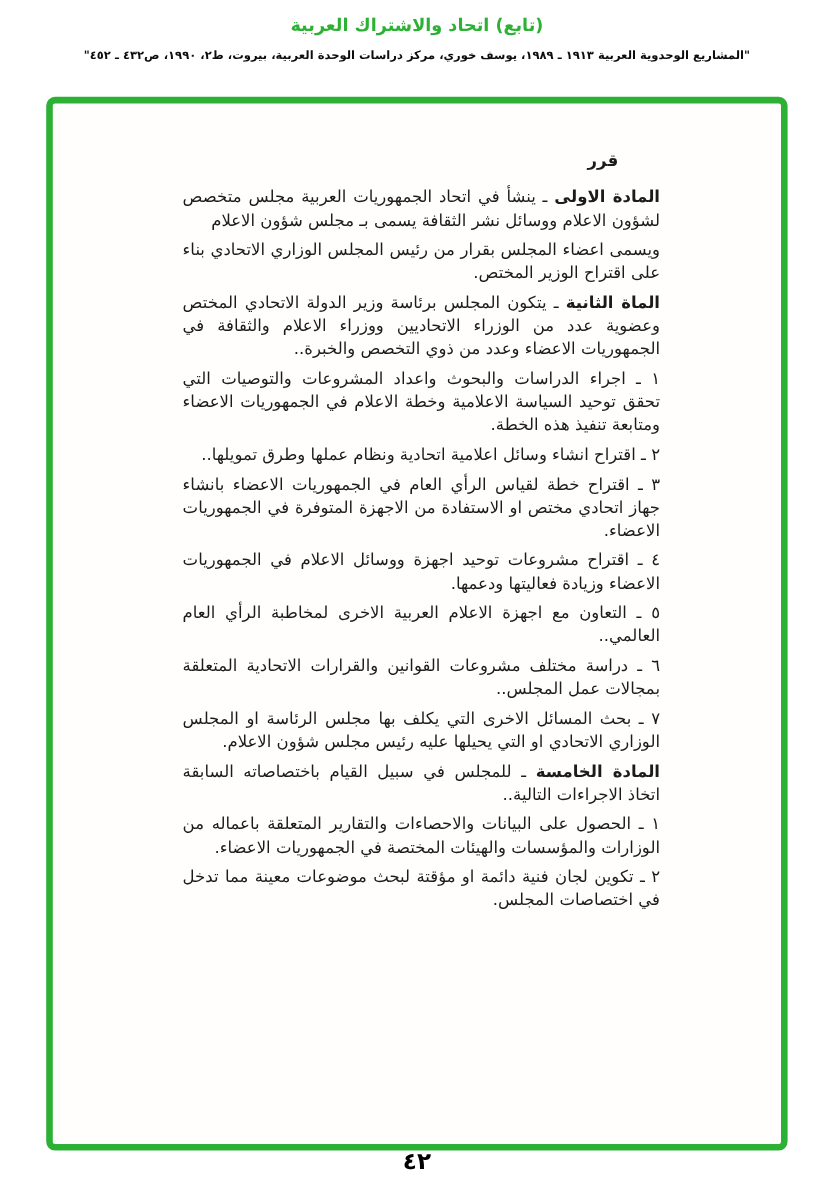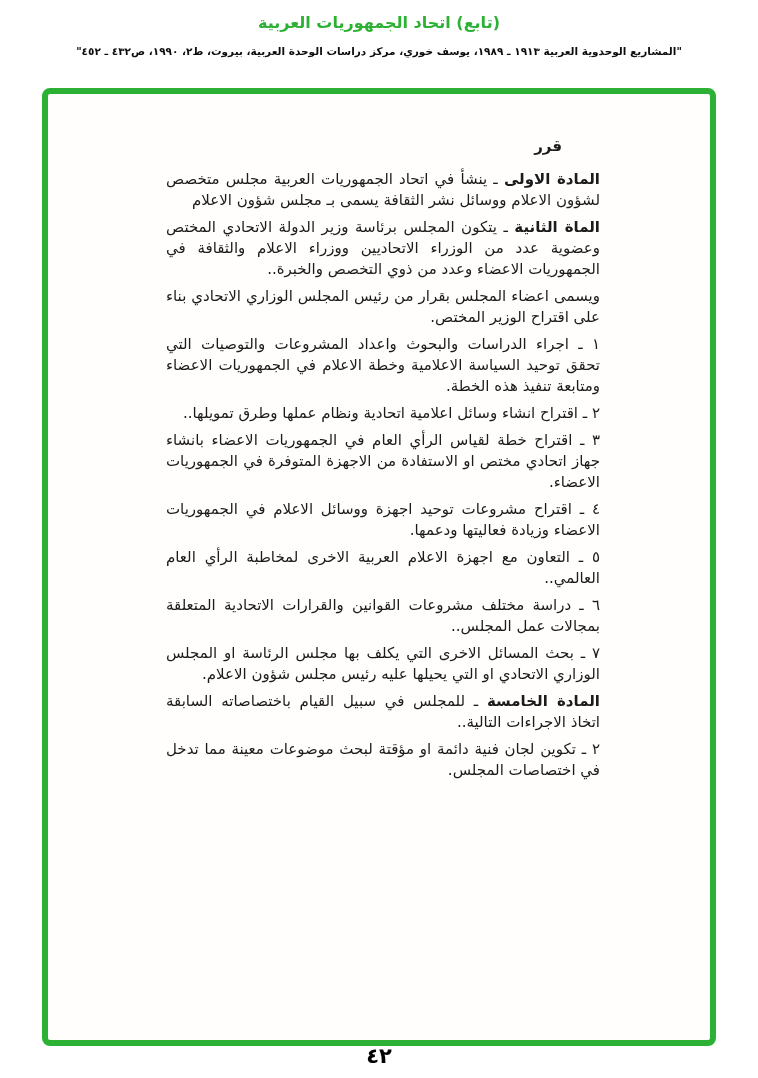--- a/index.html
+++ b/index.html
@@ -57,52 +57,53 @@
     text-align:center;
     font-weight:bold;
     font-size:21px;
     color:#000;
   }
 </style>
 </head>
 <body>
 
 <div class="page-header">
-  <div class="page-title">(تابع) اتحاد الجمهوريات العربية</div>
+  <div class="page-title">(تابع) اتحاد والاشتراك العربية</div>
   <div class="source-line">"المشاريع الوحدوية العربية ١٩١٣ ـ ١٩٨٩، يوسف خوري، مركز دراسات الوحدة العربية، بيروت، ط٢، ١٩٩٠، ص٤٣٢ ـ ٤٥٢"</div>
 </div>
 
 <div class="green-frame">
   <div class="text-block">
 
     <p class="decree-line">قرر</p>
 
     <p class="para"><strong>المادة الاولى</strong><span> ـ ينشأ في اتحاد الجمهوريات العربية مجلس متخصص لشؤون الاعلام ووسائل نشر الثقافة يسمى بـ مجلس شؤون الاعلام</span></p>
 
+    <p class="para"><strong></strong><span>ويسمى اعضاء المجلس بقرار من رئيس المجلس الوزاري الاتحادي بناء على اقتراح الوزير المختص.</span></p>
+
     <p class="para"><strong>الماة الثانية</strong><span> ـ يتكون المجلس برئاسة وزير الدولة الاتحادي المختص وعضوية عدد من الوزراء الاتحاديين ووزراء الاعلام والثقافة في الجمهوريات الاعضاء وعدد من ذوي التخصص والخبرة..</span></p>
-
-    <p class="para"><strong></strong><span>ويسمى اعضاء المجلس بقرار من رئيس المجلس الوزاري الاتحادي بناء على اقتراح الوزير المختص.</span></p>
 
 
 
     <p class="para"><strong></strong><span>١ ـ اجراء الدراسات والبحوث واعداد المشروعات والتوصيات التي تحقق توحيد السياسة الاعلامية وخطة الاعلام في الجمهوريات الاعضاء ومتابعة تنفيذ هذه الخطة.</span></p>
 
     <p class="para"><strong></strong><span>٢ ـ اقتراح انشاء وسائل اعلامية اتحادية ونظام عملها وطرق تمويلها..</span></p>
 
     <p class="para"><strong></strong><span>٣ ـ اقتراح خطة لقياس الرأي العام في الجمهوريات الاعضاء بانشاء جهاز اتحادي مختص او الاستفادة من الاجهزة المتوفرة في الجمهوريات الاعضاء.</span></p>
 
     <p class="para"><strong></strong><span>٤ ـ اقتراح مشروعات توحيد اجهزة ووسائل الاعلام في الجمهوريات الاعضاء وزيادة فعاليتها ودعمها.</span></p>
 
     <p class="para"><strong></strong><span>٥ ـ التعاون مع اجهزة الاعلام العربية الاخرى لمخاطبة الرأي العام العالمي..</span></p>
 
     <p class="para"><strong></strong><span>٦ ـ دراسة مختلف مشروعات القوانين والقرارات الاتحادية المتعلقة بمجالات عمل المجلس..</span></p>
 
     <p class="para"><strong></strong><span>٧ ـ بحث المسائل الاخرى التي يكلف بها مجلس الرئاسة او المجلس الوزاري الاتحادي او التي يحيلها عليه رئيس مجلس شؤون الاعلام.</span></p>
 
     <p class="para"><strong>المادة الخامسة</strong><span> ـ للمجلس في سبيل القيام باختصاصاته السابقة اتخاذ الاجراءات التالية..</span></p>
 
+    <p class="para"><strong></strong><span>١ ـ الحصول على البيانات والاحصاءات والتقارير المتعلقة باعماله من الوزارات والمؤسسات والهيئات المختصة في الجمهوريات الاعضاء.</span></p>
 
     <p class="para"><strong></strong><span>٢ ـ تكوين لجان فنية دائمة او مؤقتة لبحث موضوعات معينة مما تدخل في اختصاصات المجلس.</span></p>
 
   </div>
 </div>
 
 <div class="page-footer">٤٢</div>
 
 </body></html>

